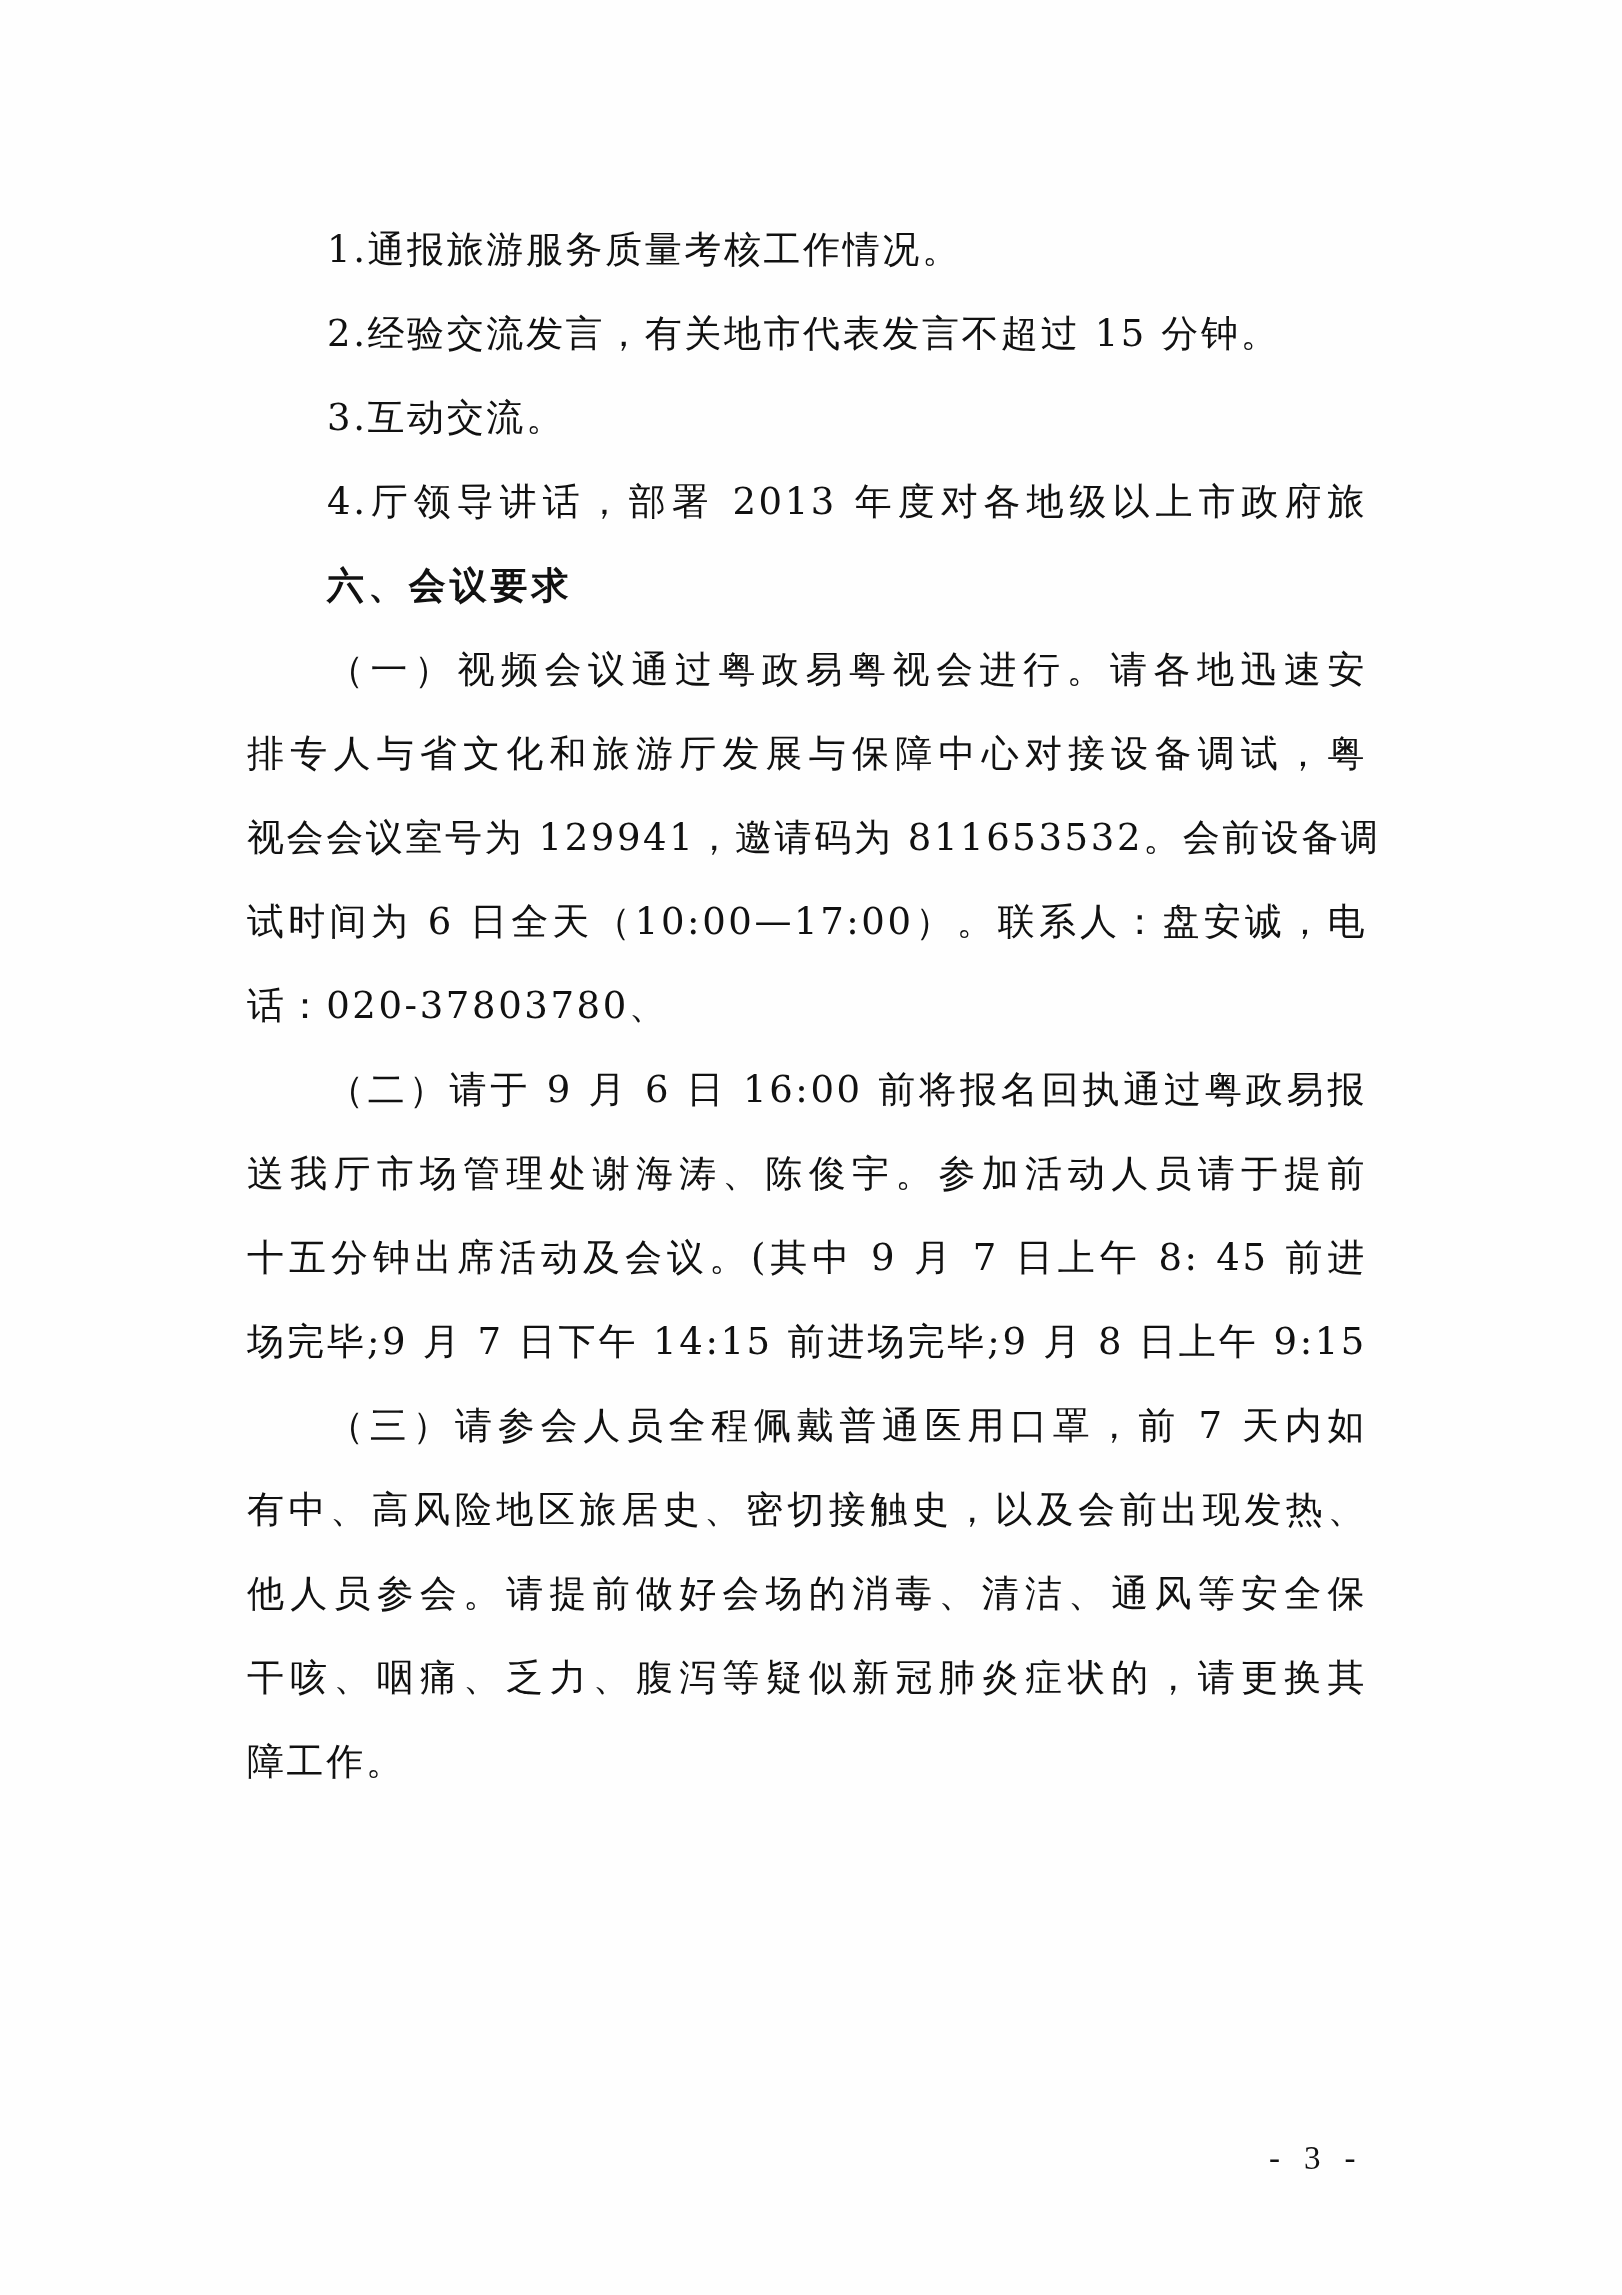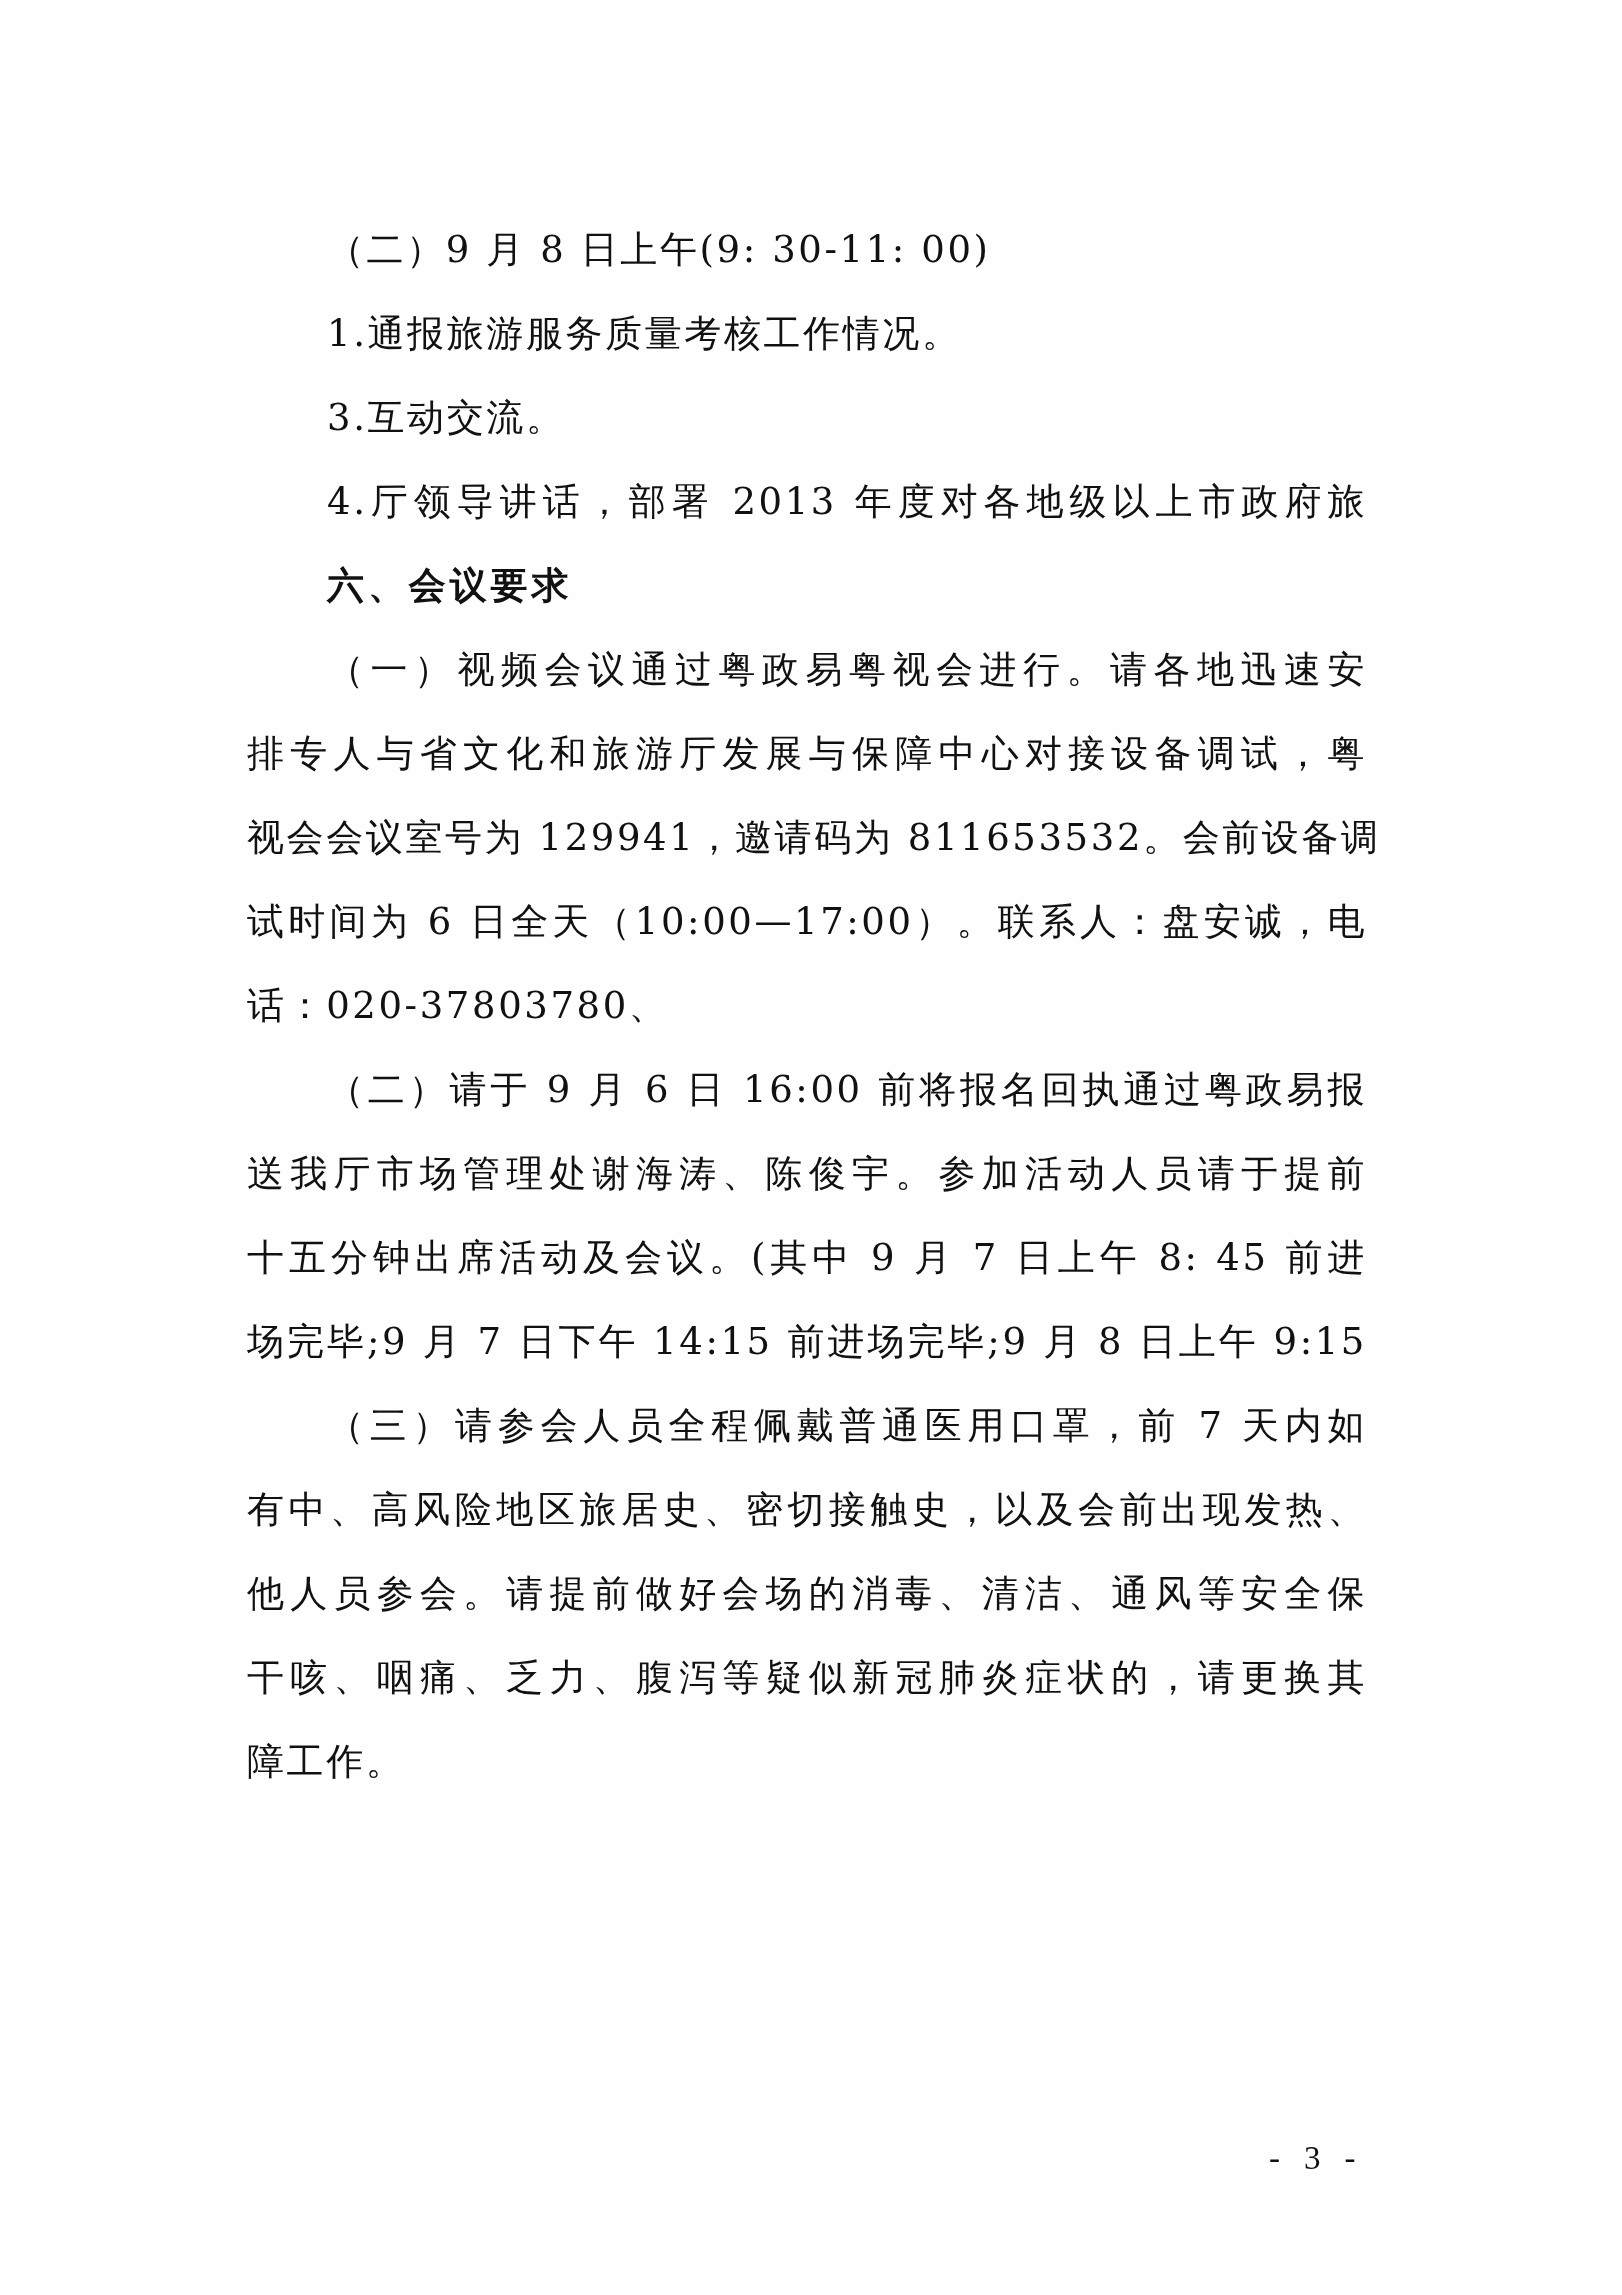--- a/index.html
+++ b/index.html
@@ -59,22 +59,22 @@
       letter-spacing: 7.9px;
       white-space: nowrap;
     }
   </style>
 </head>
 <body>
 
 <div class="page">
   <div class="body-text">
 
-    <div class="line indent">（二）9 月 8 日上午(9: 30-11: 00)</div>
     <div class="line indent">1.通报旅游服务质量考核工作情况。</div>
+    <div class="line indent">2.经验交流发言，有关地市代表发言不超过 15 分钟。</div>
     <div class="line indent">3.互动交流。</div>
     <div class="line indent justify">4.厅领导讲话，部署 2013 年度对各地级以上市政府旅</div>
 
     <div class="line indent heading">六、会议要求</div>
 
     <div class="line indent justify">（一）视频会议通过粤政易粤视会进行。请各地迅速安</div>
     <div class="line justify">排专人与省文化和旅游厅发展与保障中心对接设备调试，粤</div>
     <div class="line justify">视会会议室号为 129941，邀请码为 811653532。会前设备调</div>
     <div class="line justify">试时间为 6 日全天（10:00—17:00）。联系人：盘安诚，电</div>
     <div class="line">话：020-37803780、</div>

